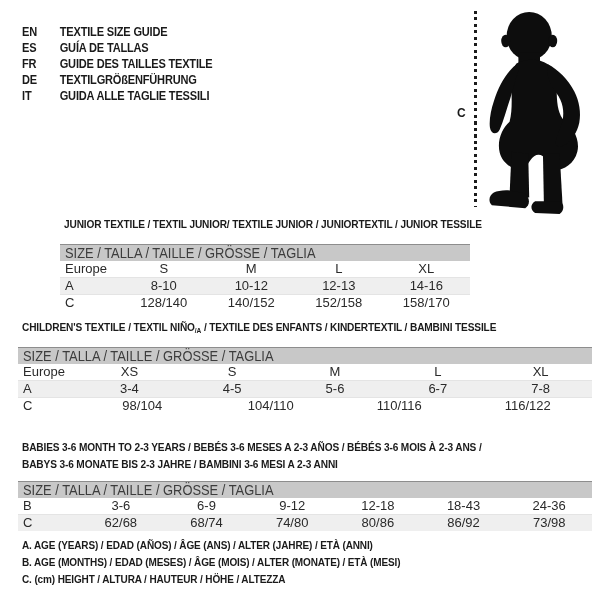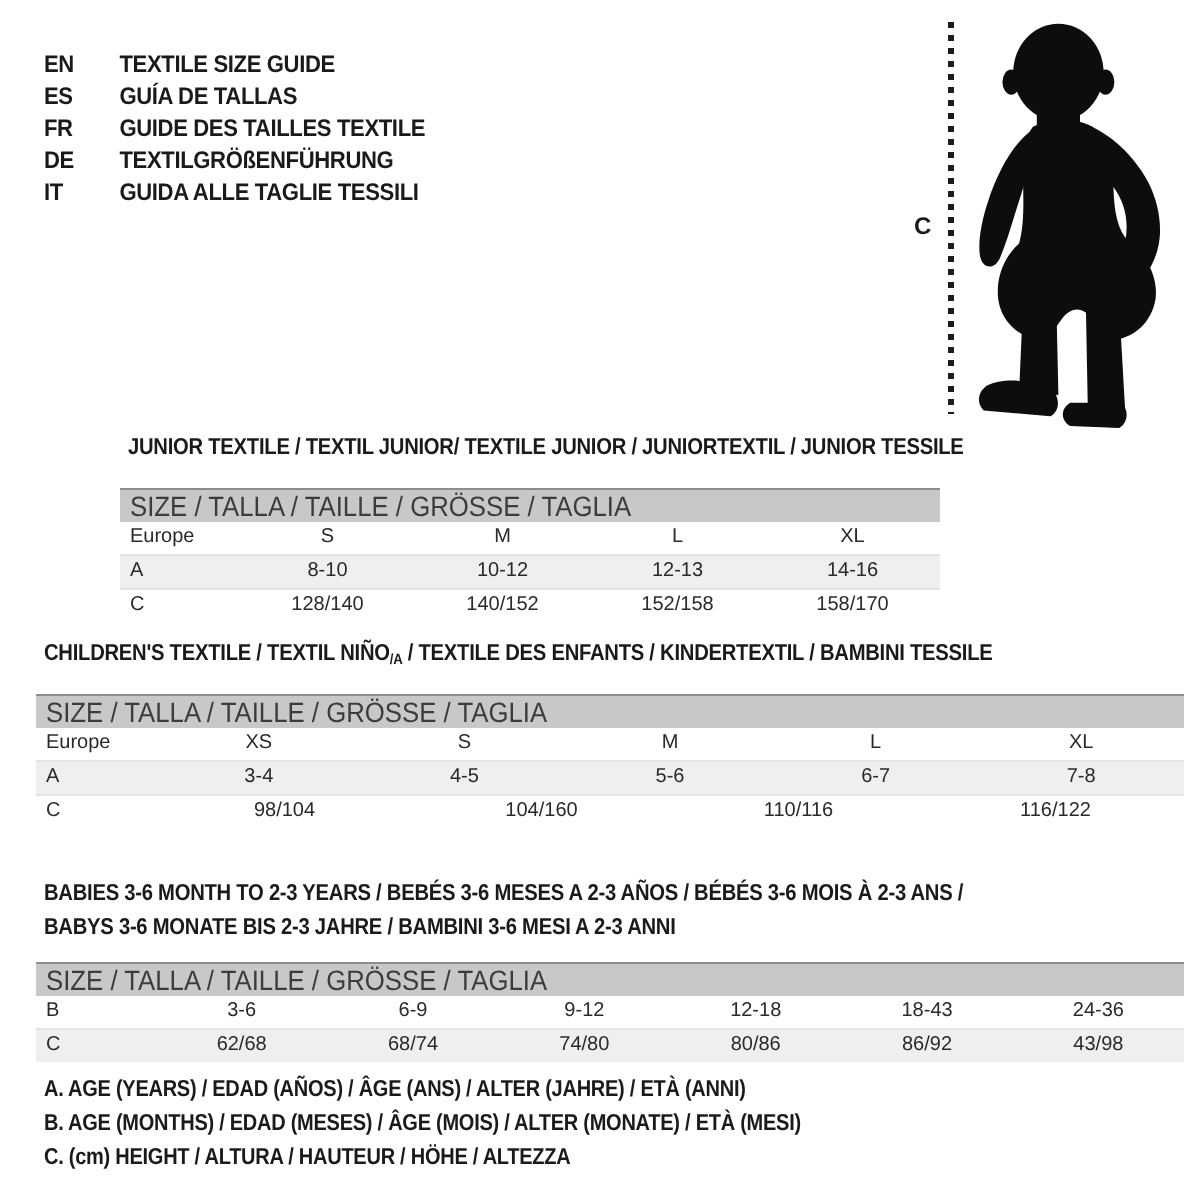--- a/index.html
+++ b/index.html
@@ -27,21 +27,21 @@
   .sec-title-line{display:block;height:16px;line-height:16px;font-size:11.5px;font-weight:700;
     letter-spacing:-0.15px;white-space:nowrap;transform:scaleX(0.88);transform-origin:0 0;}
   .sec-2 .sec-title-line{height:17px;line-height:17px;}
   .sizetable{border-top:1px solid #8d8d8d;}
   .sec-0 .sizetable{width:410px;margin-top:12px;}
   .sec-1 .sizetable{width:574px;margin-top:12px;}
   .sec-2 .sizetable{width:574px;margin-top:8px;}
   .st-header{height:16px;line-height:16px;background:#c8c8c8;color:#3c3c3c;font-size:14px;
     padding-left:5px;white-space:nowrap;}
   .st-header span{display:inline-block;transform:scaleX(0.92);transform-origin:0 0;}
-  .st-row{display:flex;height:16px;line-height:16px;font-size:10px;color:#2a2a2a;}
+  .st-row{display:flex;height:16px;line-height:16px;font-size:13px;color:#2a2a2a;}
   .st-row:not(:last-child){border-bottom:1px solid #e4e4e4;}
   .st-row.alt{background:#efefef;}
   .st-label{width:55px;padding-left:5px;}
   .st-cell{flex:1;text-align:center;}
   .subseg{font-size:7.5px;vertical-align:-2px;font-weight:700;}
 
   
   .legend{position:absolute;left:22px;top:537px;}
   .legend-line{display:block;height:17px;line-height:17px;font-size:11.5px;font-weight:700;
     letter-spacing:-0.15px;white-space:nowrap;transform:scaleX(0.87);transform-origin:0 0;}
@@ -139,21 +139,21 @@
           <span class="st-label">A</span>
           <span class="st-cell">3-4</span>
           <span class="st-cell">4-5</span>
           <span class="st-cell">5-6</span>
           <span class="st-cell">6-7</span>
           <span class="st-cell">7-8</span>
         </div>
         <div class="st-row">
           <span class="st-label">C</span>
           <span class="st-cell">98/104</span>
-          <span class="st-cell">104/160</span>
+          <span class="st-cell">104/110</span>
           <span class="st-cell">110/116</span>
           <span class="st-cell">116/122</span>
         </div>
       </div>
   </section>
   <section class="size-section sec-2">
     <div class="sec-title">
         <span class="sec-title-line"><span>BABIES 3-6 MONTH TO 2-3 YEARS / BEBÉS 3-6 MESES A 2-3 AÑOS / BÉBÉS 3-6 MOIS À 2-3 ANS /</span></span>
         <span class="sec-title-line"><span>BABYS 3-6 MONATE BIS 2-3 JAHRE / BAMBINI 3-6 MESI A 2-3 ANNI</span></span>
       </div>
@@ -168,21 +168,21 @@
           <span class="st-cell">18-43</span>
           <span class="st-cell">24-36</span>
         </div>
         <div class="st-row alt">
           <span class="st-label">C</span>
           <span class="st-cell">62/68</span>
           <span class="st-cell">68/74</span>
           <span class="st-cell">74/80</span>
           <span class="st-cell">80/86</span>
           <span class="st-cell">86/92</span>
-          <span class="st-cell">43/98</span>
+          <span class="st-cell">73/98</span>
         </div>
       </div>
   </section>
 
   <div class="legend">
       <span class="legend-line">A. AGE (YEARS) / EDAD (AÑOS) / ÂGE (ANS) / ALTER (JAHRE) / ETÀ (ANNI)</span>
       <span class="legend-line">B. AGE (MONTHS) / EDAD (MESES) / ÂGE (MOIS) / ALTER (MONATE) / ETÀ (MESI)</span>
       <span class="legend-line">C. (cm) HEIGHT / ALTURA / HAUTEUR / HÖHE / ALTEZZA</span>
     </div>
 

